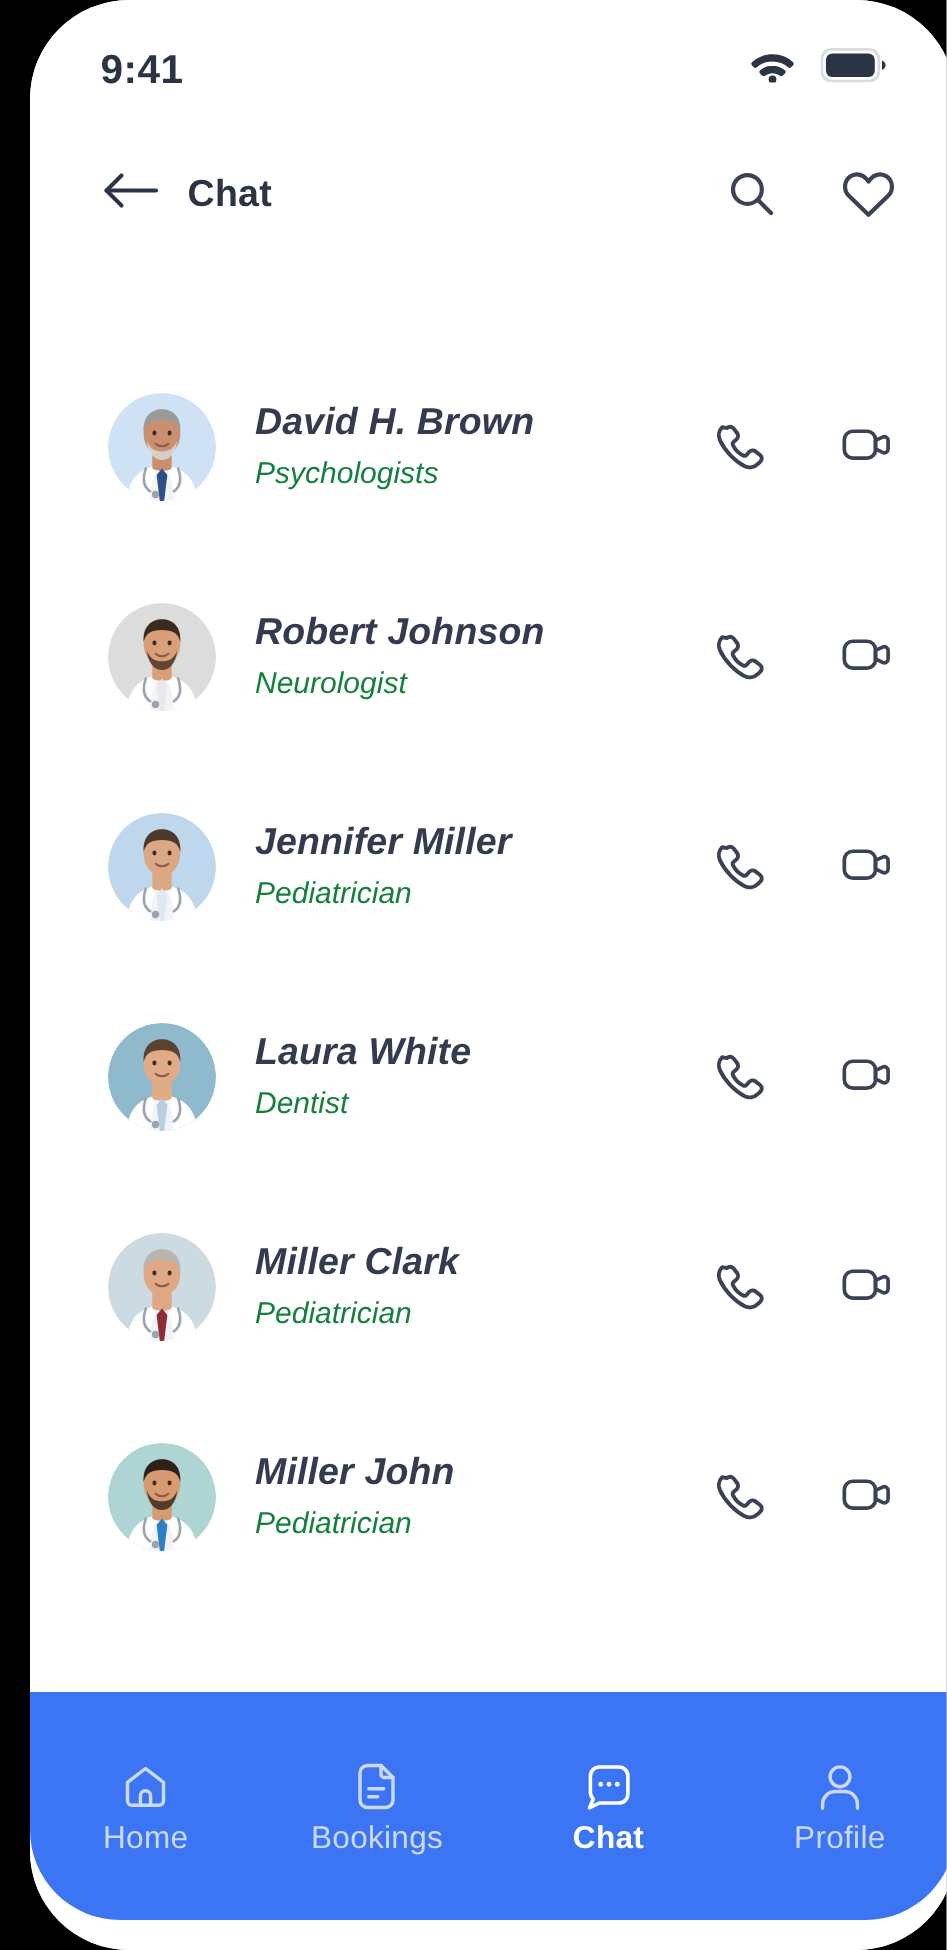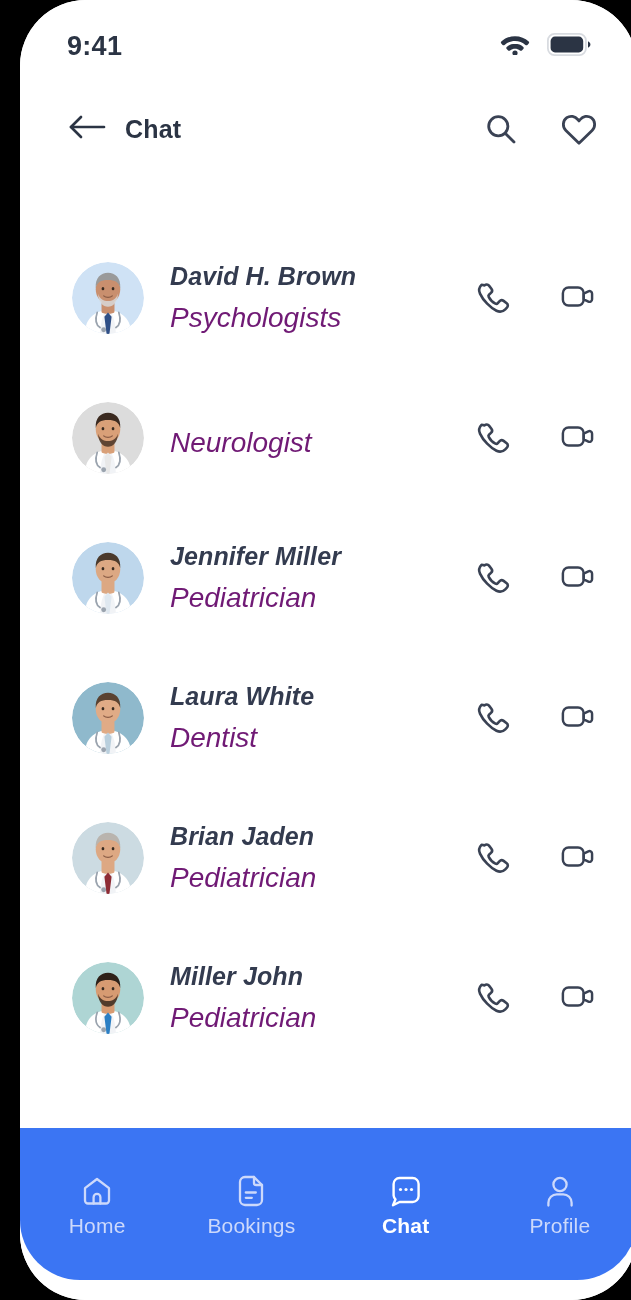--- a/index.html
+++ b/index.html
@@ -77,21 +77,21 @@
     width:72px; height:72px; border-radius:50%;
     flex:0 0 auto; overflow:hidden; position:relative;
   }
   .avatar svg{ display:block; width:100%; height:100%; }
   .row-text{ margin-left:26px; flex:1 1 auto; min-width:0; }
   .row-name{
     font-size:25px; font-weight:700; color:#333b4f;
     line-height:1.18; letter-spacing:0.1px;
   }
   .row-role{
-    font-size:28px; font-weight:400; color:#701a75;
+    font-size:20px; font-weight:400; color:#15803d;
     line-height:1.18; margin-top:9px;
   }
   .row-actions{ display:flex; align-items:center; gap:51px; flex:0 0 auto; }
   .act-icon{ cursor:pointer; display:flex; width:34px; height:34px; }
 
   
   #bottom-nav{
     flex:0 0 auto;
     height:152px;
     background:#3b75f3;
@@ -249,20 +249,21 @@
       <path d="M33 36c-1-14 7-21 17-21s18 7 17 21c-2-8-7-11-17-11s-15 3-17 11z" fill="#3b2a20"></path>
       <path d="M36 44c1 12 7 18 14 18s13-6 14-18c-3 8-8 10-14 10s-11-2-14-10z" fill="#4a3527" opacity="0.85"></path>
 
       <ellipse cx="43" cy="37" rx="1.9" ry="2.3" fill="#3a2c22"></ellipse>
       <ellipse cx="57" cy="37" rx="1.9" ry="2.3" fill="#3a2c22"></ellipse>
       <path d="M44 47c3 3 9 3 12 0" fill="none" stroke="#8a5c46" stroke-width="1.8" stroke-linecap="round"></path>
     </g>
   </svg>
           </div>
     <div class="row-text">
+      <div class="row-name">Robert Johnson</div>
       <div class="row-role">Neurologist</div>
     </div>
     <div class="row-actions">
       <span class="act-icon">
               <svg width="34" height="34" viewBox="0 0 34 34" fill="none" stroke="#3a4254" stroke-width="2.6" stroke-linecap="round" stroke-linejoin="round">
   <path d="M8.6 4.4c1.3-1.3 3.3-1.2 4.4.2l2.4 3.1c1 1.3.8 3.1-.4 4.2l-1.8 1.6c-.7.6-.9 1.6-.5 2.4 1.4 2.9 3.8 5.3 6.7 6.7.8.4 1.8.2 2.4-.5l1.6-1.8c1.1-1.2 2.9-1.4 4.2-.4l3.1 2.4c1.4 1.1 1.5 3.1.2 4.4l-1.6 1.6c-2.3 2.3-5.8 2.9-8.8 1.5C14.4 26.8 7.2 19.6 4 12.6c-1.4-3-0.8-6.5 1.5-8.8z"></path>
 </svg>
             </span>
       <span class="act-icon">
               <svg width="36" height="30" viewBox="0 0 36 30" fill="none" stroke="#3a4254" stroke-width="2.6" stroke-linecap="round" stroke-linejoin="round">
@@ -398,21 +399,21 @@
 
       <path d="M33 36c-1-14 7-21 17-21s18 7 17 21c-2-8-7-11-17-11s-15 3-17 11z" fill="#b9b4ae"></path>
 
       <ellipse cx="43" cy="37" rx="1.9" ry="2.3" fill="#3a2c22"></ellipse>
       <ellipse cx="57" cy="37" rx="1.9" ry="2.3" fill="#3a2c22"></ellipse>
       <path d="M44 47c3 3 9 3 12 0" fill="none" stroke="#8a5c46" stroke-width="1.8" stroke-linecap="round"></path>
     </g>
   </svg>
           </div>
     <div class="row-text">
-      <div class="row-name">Brian Jaden</div>
+      <div class="row-name">Miller Clark</div>
       <div class="row-role">Pediatrician</div>
     </div>
     <div class="row-actions">
       <span class="act-icon">
               <svg width="34" height="34" viewBox="0 0 34 34" fill="none" stroke="#3a4254" stroke-width="2.6" stroke-linecap="round" stroke-linejoin="round">
   <path d="M8.6 4.4c1.3-1.3 3.3-1.2 4.4.2l2.4 3.1c1 1.3.8 3.1-.4 4.2l-1.8 1.6c-.7.6-.9 1.6-.5 2.4 1.4 2.9 3.8 5.3 6.7 6.7.8.4 1.8.2 2.4-.5l1.6-1.8c1.1-1.2 2.9-1.4 4.2-.4l3.1 2.4c1.4 1.1 1.5 3.1.2 4.4l-1.6 1.6c-2.3 2.3-5.8 2.9-8.8 1.5C14.4 26.8 7.2 19.6 4 12.6c-1.4-3-0.8-6.5 1.5-8.8z"></path>
 </svg>
             </span>
       <span class="act-icon">
               <svg width="36" height="30" viewBox="0 0 36 30" fill="none" stroke="#3a4254" stroke-width="2.6" stroke-linecap="round" stroke-linejoin="round">

